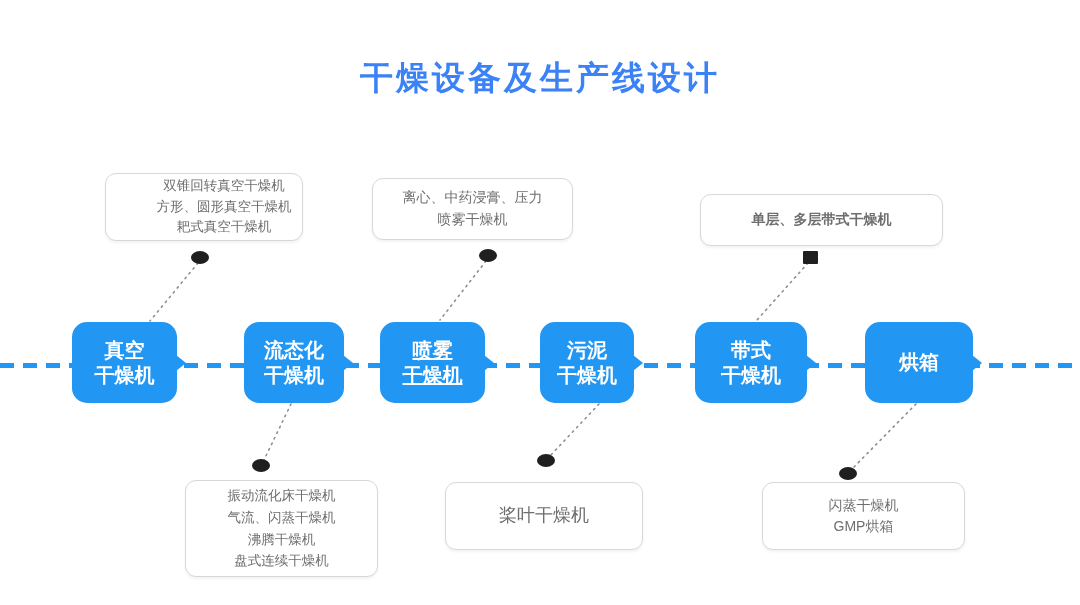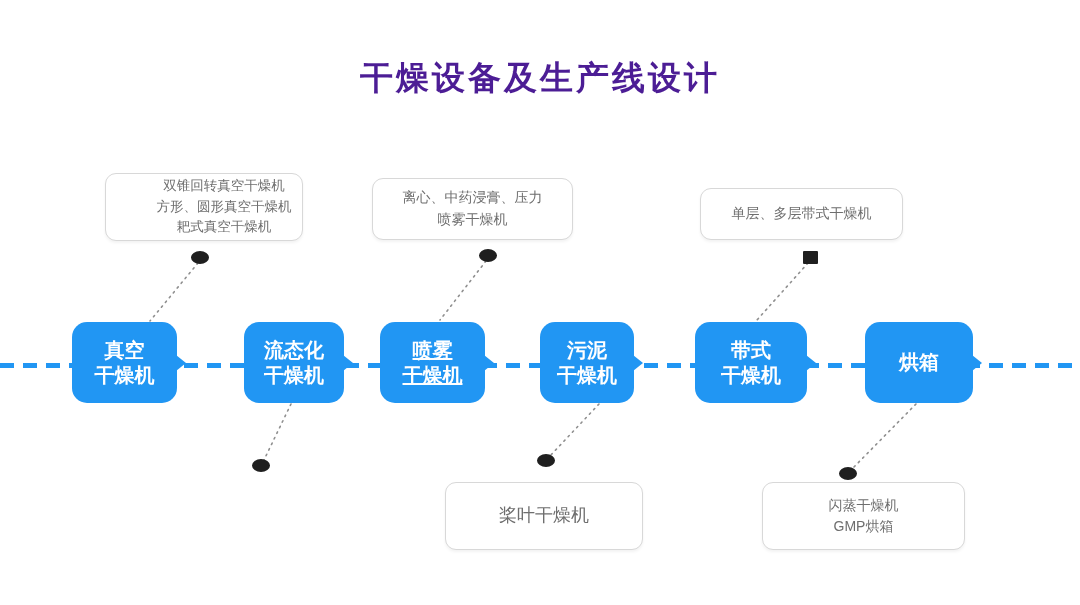--- a/index.html
+++ b/index.html
@@ -6,21 +6,21 @@
   html, body { background: #ffffff; }
   body {
     font-family: "Liberation Sans", "DejaVu Sans", sans-serif;
     width: 1080px; height: 605px; position: relative; overflow: hidden;
   }
   .canvas { position: absolute; inset: 0; width: 1080px; height: 605px; }
 
   .title {
     position: absolute; left: 0; top: 56px; width: 100%;
     text-align: center; font-size: 33px; font-weight: bold;
-    color: #4c1d95; letter-spacing: 3px;
+    color: #3b82f6; letter-spacing: 3px;
   }
 
   
   .timeline {
     position: absolute; left: 0; top: 363px; width: 1080px; height: 5px;
     background: repeating-linear-gradient(to right, #2196f3 0 14px, transparent 14px 23px);
     z-index: 1;
   }
 
   
@@ -51,21 +51,21 @@
   .callout {
     position: absolute; background: #ffffff;
     border: 1px solid #d8d8d8; border-radius: 11px;
     box-shadow: 0 2px 3px rgba(0,0,0,0.05);
     display: flex; flex-direction: column; align-items: center; justify-content: center;
     color: #6e6e6e; font-size: 14px; line-height: 1.55; text-align: center;
     z-index: 2;
   }
   .callout-vacuum    { left: 105px; top: 173px; width: 198px; height: 68px; font-size: 13.5px; padding-left: 40px; }
   .callout-spray     { left: 372px; top: 178px; width: 201px; height: 62px; }
-  .callout-belt      { left: 700px; top: 188px; width: 203px; height: 52px; }
+  .callout-belt      { left: 700px; top: 194px; width: 243px; height: 52px; font-weight: bold; }
   .callout-fluidized { left: 185px; top: 480px; width: 193px; height: 97px; font-size: 13.5px; line-height: 1.6; }
   .callout-sludge    { left: 445px; top: 482px; width: 198px; height: 68px; font-size: 18px; }
   .callout-oven      { left: 762px; top: 482px; width: 203px; height: 68px; line-height: 1.5; }
 
   
   .marker { position: absolute; background: #1f1f1f; z-index: 3; }
   .marker.dot { width: 18px; height: 13px; border-radius: 50% / 50%; }
   .marker.square { width: 15px; height: 13px; border-radius: 1px; }
   .marker-vacuum    { left: 191px; top: 251px; }
   .marker-spray     { left: 479px; top: 249px; }
@@ -123,20 +123,26 @@
     <span>方形、圆形真空干燥机</span>
     <span>耙式真空干燥机</span>
   </div>
   <div class="callout callout-spray">
     <span>离心、中药浸膏、压力</span>
     <span>喷雾干燥机</span>
   </div>
   <div class="callout callout-belt">
     <span>单层、多层带式干燥机</span>
   </div>
+  <div class="callout callout-fluidized">
+    <span>振动流化床干燥机</span>
+    <span>气流、闪蒸干燥机</span>
+    <span>沸腾干燥机</span>
+    <span>盘式连续干燥机</span>
+  </div>
   <div class="callout callout-sludge">
     <span>桨叶干燥机</span>
   </div>
   <div class="callout callout-oven">
     <span>闪蒸干燥机</span>
     <span>GMP烘箱</span>
   </div>
 
   <div class="marker dot marker-vacuum"></div>
   <div class="marker dot marker-spray"></div>

